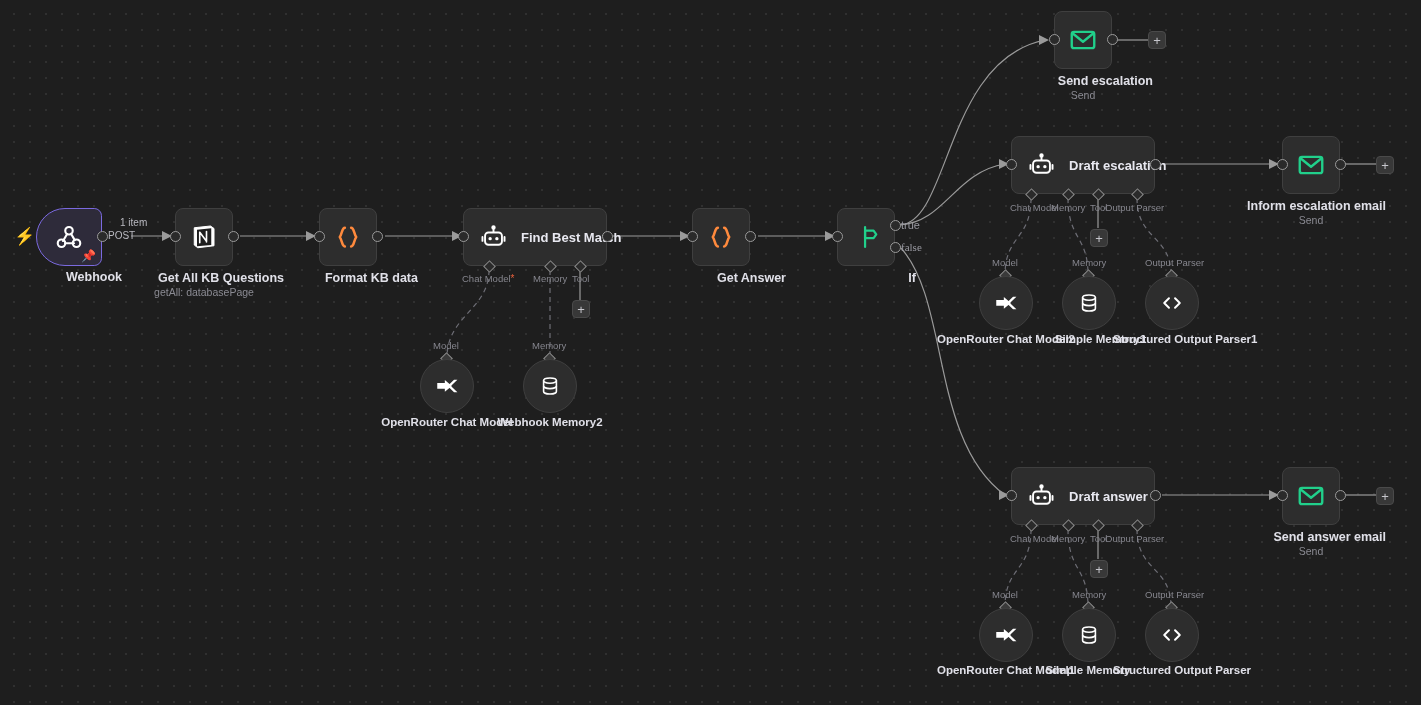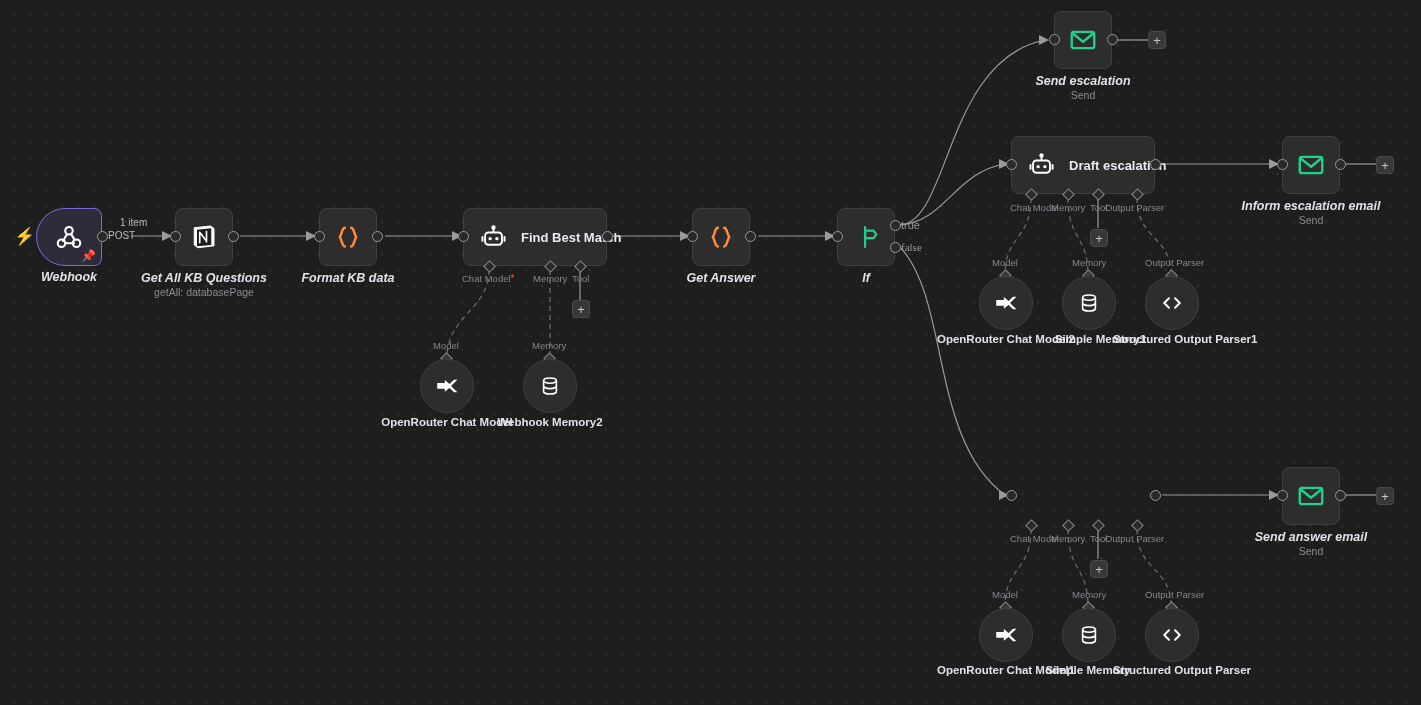--- a/index.html
+++ b/index.html
@@ -45,24 +45,23 @@
   .node.agent {
     justify-content: flex-start;
     padding-left: 16px;
     gap: 14px;
   }
   .node-title {
     position: absolute;
     color: #e0e0e8;
     font-size: 12.5px;
     font-weight: bold;
-    text-align: center;
+    text-align: right;
     white-space: nowrap;
     line-height: 14px;
-    font-style: italic;
   }
   .node-sub {
     position: absolute;
     color: #8b8b93;
     font-size: 10.5px;
     text-align: center;
     white-space: nowrap;
     line-height: 13px;
   }
   .agent-label {
@@ -449,20 +448,33 @@
         <path d="M3.6 6.6 L12 13.4 L20.4 6.6"></path>
       </svg>
     </span>
   </div>
   <div class="port" style="left:1277px; top:159px;"></div>
   <div class="port" style="left:1335px; top:159px;"></div>
   <div class="plus-btn" style="left:1376px; top:156px;">+</div>
   <div class="node-title" style="left:1236px; top:199px; width:150px;">Inform escalation email</div>
   <div class="node-sub" style="left:1236px; top:214px; width:150px;">Send</div>
 
+  <div class="node agent" style="left:1011px; top:467px; width:144px; height:58px;">
+    <span>
+      <svg class="icon-svg" width="27" height="27" viewBox="0 0 24 24" fill="none" stroke="#ffffff" stroke-width="1.7" stroke-linecap="round" stroke-linejoin="round">
+        <path d="M12 3.5 L12 7"></path>
+        <circle cx="12" cy="3" r="1.1" fill="#ffffff"></circle>
+        <rect x="4.5" y="7.5" width="15" height="11" rx="3"></rect>
+        <circle cx="9" cy="13" r="1.5" fill="#ffffff" stroke="none"></circle>
+        <circle cx="15" cy="13" r="1.5" fill="#ffffff" stroke="none"></circle>
+        <path d="M2.2 11.5 L2.2 15 M21.8 11.5 L21.8 15"></path>
+      </svg>
+    </span>
+    <span class="agent-label">Draft answer</span>
+  </div>
   <div class="port" style="left:1006px; top:490px;"></div>
   <div class="port" style="left:1150px; top:490px;"></div>
 
   <div class="diamond" style="left:1027px; top:521px;"></div>
   <div class="diamond" style="left:1064px; top:521px;"></div>
   <div class="diamond" style="left:1094px; top:521px;"></div>
   <div class="diamond" style="left:1133px; top:521px;"></div>
 
   <div class="sub-port-label" style="left:1010px; top:533px;">Chat Model</div>
   <div class="sub-port-label" style="left:1051px; top:533px;">Memory</div>

